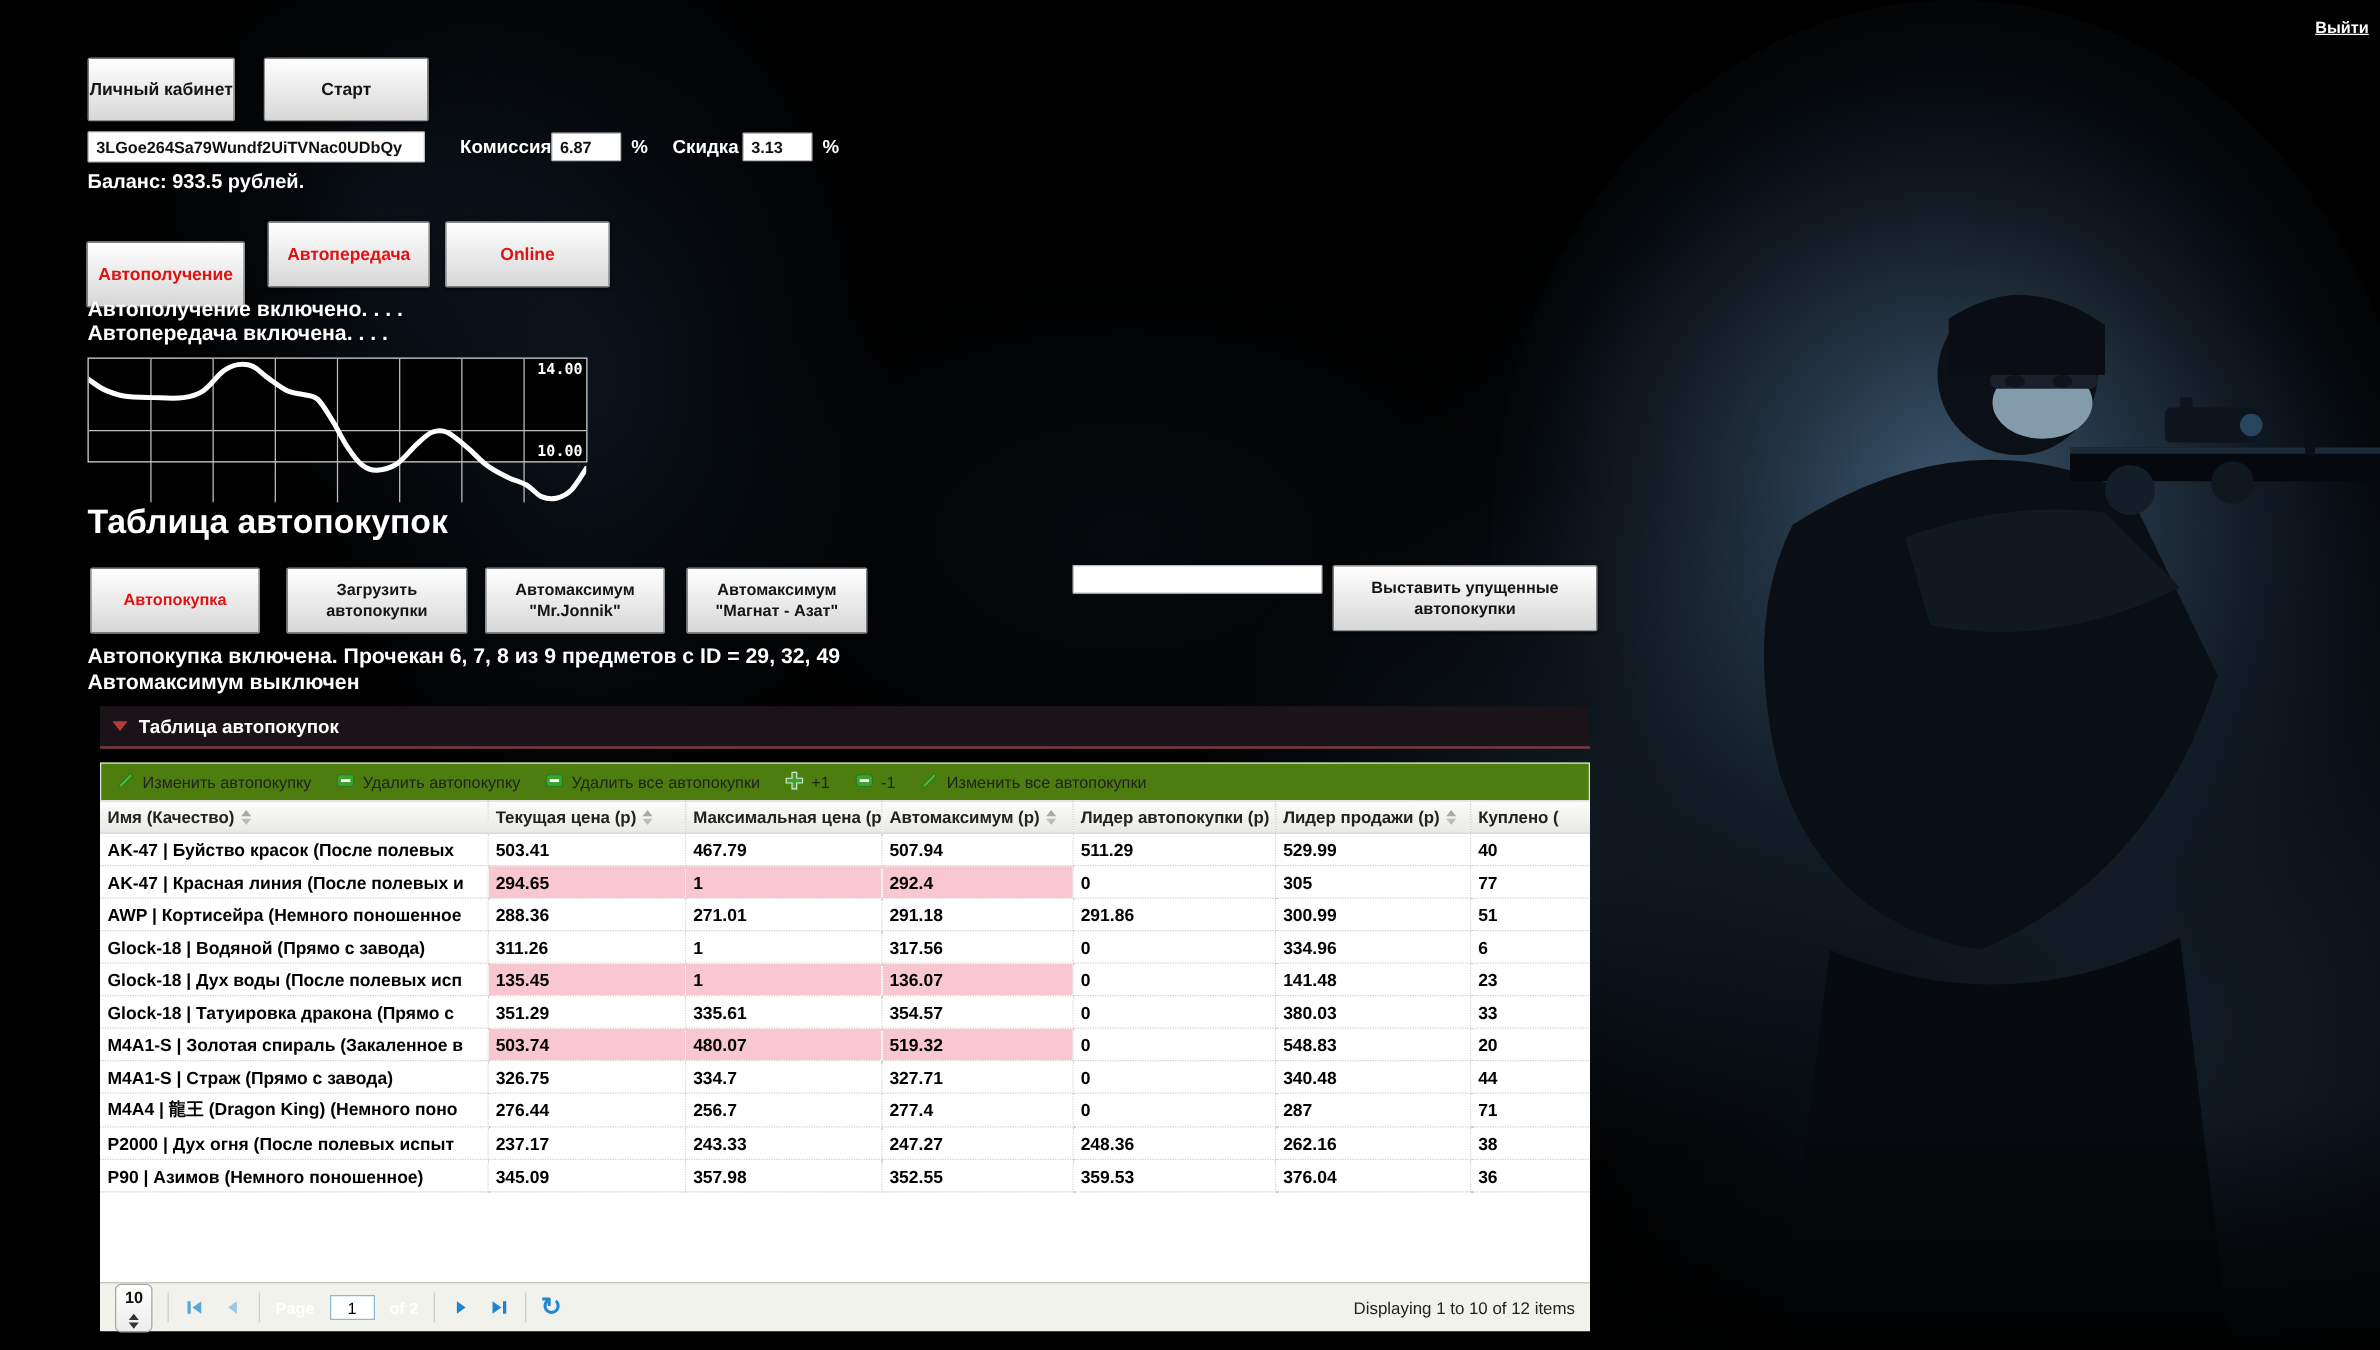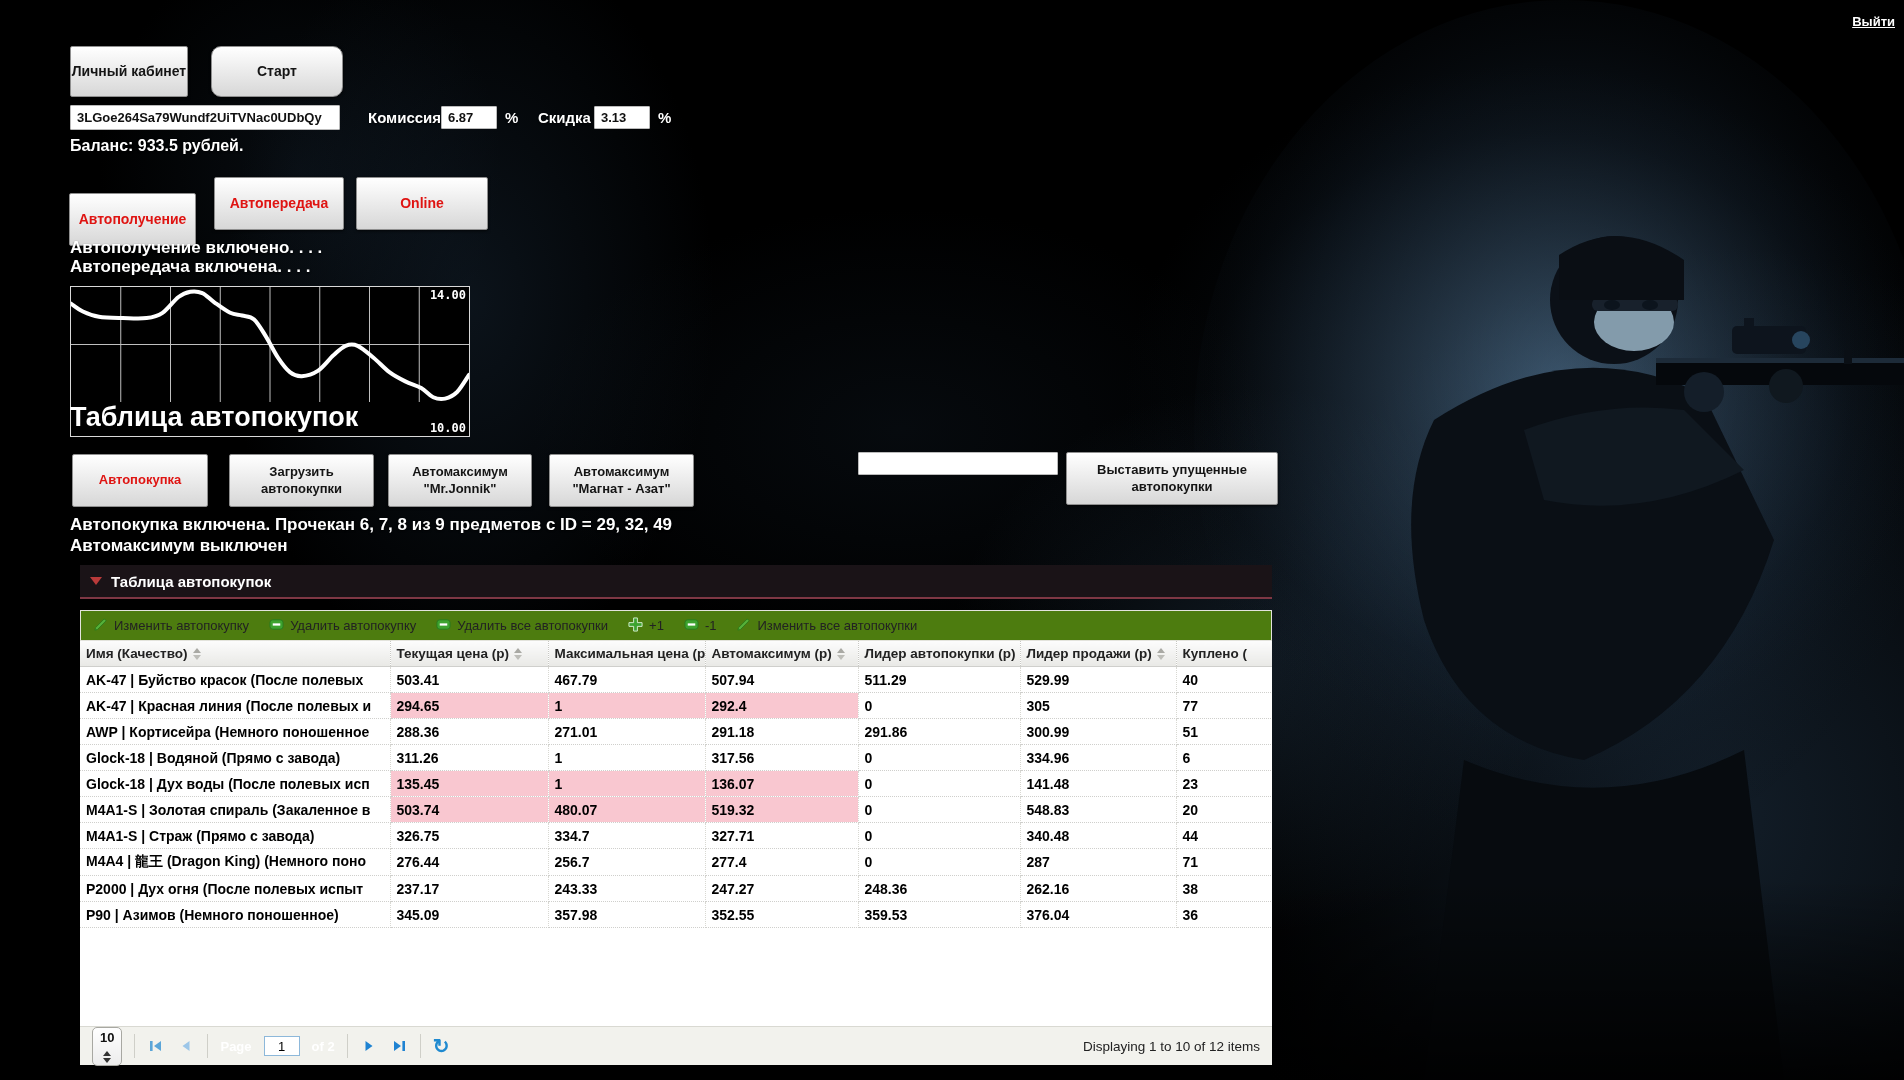--- a/index.html
+++ b/index.html
@@ -29,21 +29,21 @@
 
   .white-input{position:absolute;background:#fff;border:1px solid #bbb;border-radius:1px;
        font-family:"Liberation Sans",sans-serif;font-weight:bold;font-size:13px;color:#111;
        padding:0 6px;box-sizing:border-box;}
 
   .wlabel{position:absolute;color:#fff;font-weight:bold;font-size:15px;white-space:nowrap;
           text-shadow:0 1px 2px rgba(0,0,0,.8);}
   .status-block{position:absolute;color:#fff;font-weight:bold;font-size:17px;line-height:19px;
           text-shadow:0 1px 2px rgba(0,0,0,.8);white-space:nowrap;}
 
-  .chart-box{position:absolute;left:70px;top:286px;width:400px;height:151px;background:#000;
+  .chart-box{position:absolute;left:70px;top:286px;width:400px;height:84px;background:#000;
              border:1px solid #d9d9d9;box-sizing:border-box;}
   .chart-box svg{position:absolute;left:0;top:0;}
   .chart-label{position:absolute;color:#fff;font-family:"DejaVu Sans Mono",monospace;
                font-size:12px;font-weight:bold;line-height:12px;}
   .chart-label.max{top:2px;right:3px;}
   .chart-label.min{bottom:2px;right:3px;}
 
   .page-title{position:absolute;left:70px;top:402px;color:#fff;font-weight:bold;font-size:27px;}
 
   .panel-header{position:absolute;left:80px;top:565px;width:1192px;height:34px;background:#1a1317;
@@ -123,21 +123,21 @@
   <circle cx="742" cy="386" r="17" fill="#10181f"></circle>
   <path d="M480 430 Q560 400 640 410 L700 470 Q600 520 500 500 Z" fill="#101820"></path>
   <path d="M420 760 Q560 820 700 750 L740 1080 L380 1080 Z" fill="#070b0f"></path>
   <rect x="0" y="880" width="860" height="200" fill="url(#fade)"></rect>
 </svg>
 
 <div class="ui">
   <span class="logout">Выйти</span>
 
   <div class="btn" style="left:70px;top:46px;width:116px;height:49px;">Личный кабинет</div>
-  <div class="btn" style="left:211px;top:46px;width:130px;height:49px;border-radius:10px;">Старт</div>
+  <div class="btn" style="left:211px;top:46px;width:130px;height:49px;">Старт</div>
 
   <input class="white-input" style="left: 70px; top: 105px; width: 270px; height: 25px;" value="3LGoe264Sa79Wundf2UiTVNac0UDbQy">
   <span class="wlabel" style="left:368px;top:109px;">Комиссия</span>
   <input class="white-input" style="left: 441px; top: 106px; width: 56px; height: 23px;" value="6.87">
   <span class="wlabel" style="left:505px;top:109px;">%</span>
   <span class="wlabel" style="left:538px;top:109px;">Скидка</span>
   <input class="white-input" style="left: 594px; top: 106px; width: 56px; height: 23px;" value="3.13">
   <span class="wlabel" style="left:658px;top:109px;">%</span>
 
   <div class="wlabel" style="left:70px;top:137px;font-size:16px;">Баланс: 933.5 рублей.</div>
@@ -291,20 +291,29 @@
           <tr>
             <td>Glock-18 | Дух воды (После полевых исп</td>
             <td class="pink">135.45</td>
             <td class="pink">1</td>
             <td class="pink">136.07</td>
             <td>0</td>
             <td>141.48</td>
             <td>23</td>
           </tr>
           <tr>
+            <td>Glock-18 | Татуировка дракона (Прямо с</td>
+            <td>351.29</td>
+            <td>335.61</td>
+            <td>354.57</td>
+            <td>0</td>
+            <td>380.03</td>
+            <td>33</td>
+          </tr>
+          <tr>
             <td>M4A1-S | Золотая спираль (Закаленное в</td>
             <td class="pink">503.74</td>
             <td class="pink">480.07</td>
             <td class="pink">519.32</td>
             <td>0</td>
             <td>548.83</td>
             <td>20</td>
           </tr>
           <tr>
             <td>M4A1-S | Страж (Прямо с завода)</td>

